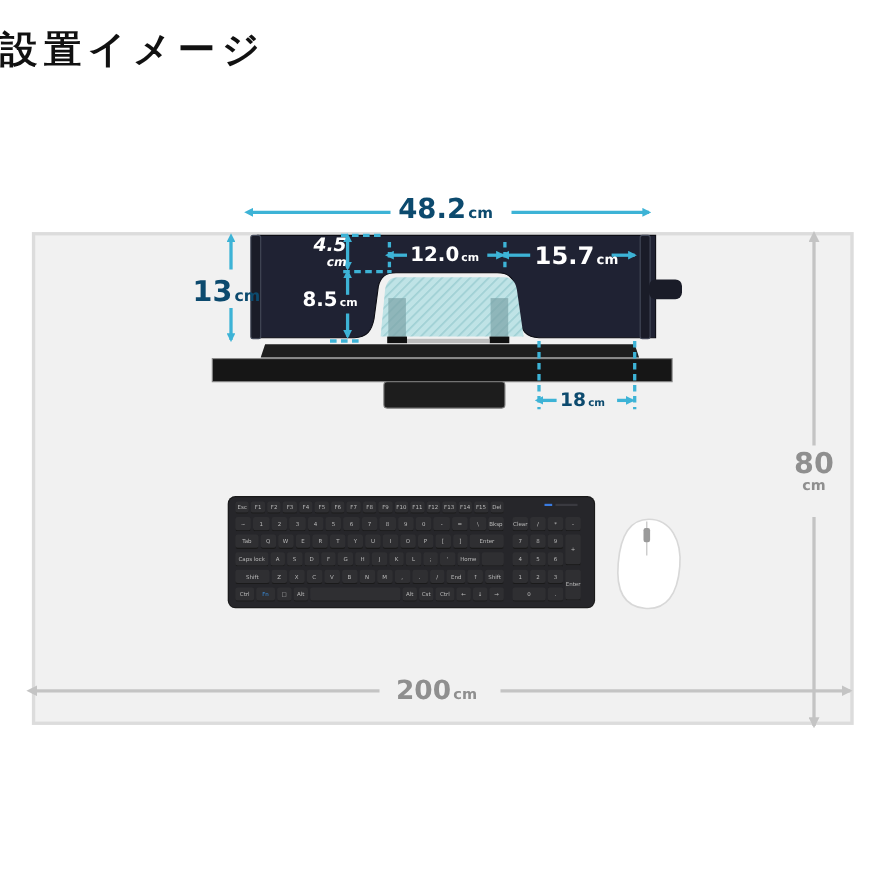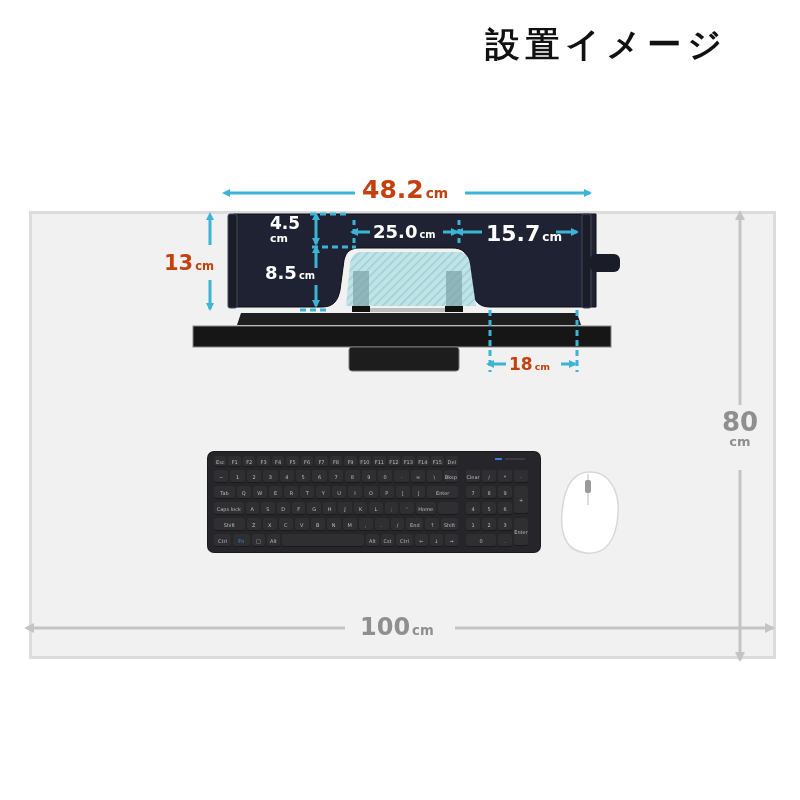--- a/index.html
+++ b/index.html
@@ -1,22 +1,22 @@
 <!DOCTYPE html>
 <html><head>
 <meta charset="utf-8">
 <style>
   html, body { margin:0; padding:0; background:#ffffff; }
   body { width:800px; height:800px; position:relative; overflow:hidden; font-family:"DejaVu Sans", "Liberation Sans", sans-serif; }
-  .title { position:absolute; left:0; top:22px; width:728px; text-align:right; font-size:34px; font-weight:bold; color:#111; letter-spacing:6px; }
+  .title { position:absolute; left:0; top:22px; width:728px; text-align:left; font-size:34px; font-weight:bold; color:#111; letter-spacing:6px; }
   .desk { position:absolute; left:29px; top:211px; width:747px; height:448px; background:#f1f1f1; border:3px solid #dcdcdc; box-sizing:border-box; }
   svg.main { position:absolute; left:0; top:0; }
   .lbl { position:absolute; font-family:"DejaVu Sans", sans-serif; font-weight:bold; white-space:nowrap; }
   .lbl .u { font-size:0.55em; margin-left:2px; }
-  .dark { color:#c2410c; }
+  .dark { color:#0c4a6e; }
   .light { color:#ffffff; }
   .grey { color:#8f8f8f; }
   .key { position:absolute; background:#2f2f32; border-radius:2px; color:#bbb; font-size:5px; display:flex; align-items:center; justify-content:center; box-shadow: inset 0 -1px 0 #1a1a1a; }
 </style>
 </head>
 <body>
 
 <div class="title">設置イメージ</div>
 
 <div class="desk"></div>
@@ -215,38 +215,38 @@
       <div class="key" style="left: 290px; top: 66px; width: 14px; height: 13px;">3</div>
       <div class="key" style="left: 306px; top: 66px; width: 14px; height: 28px;">Enter</div>
       <div class="key" style="left: 258px; top: 82px; width: 30px; height: 13px;">0</div>
       <div class="key" style="left: 290px; top: 82px; width: 14px; height: 13px;">.</div>
     </div>
 </div>
 
 <div class="lbl dark" style="left:362px;top:175px;font-size:25px;">
   <span>48.2</span><span class="u">cm</span>
 </div>
-<div class="lbl dark" style="left:164px;top:251px;font-size:21px;">
+<div class="lbl dark" style="left:175px;top:251px;font-size:26px;">
   <span>13</span><span class="u">cm</span>
 </div>
-<div class="lbl light" style="left:270px;top:216px;font-size:17px;line-height:15px;text-align:left;">
+<div class="lbl light" style="left:285px;top:216px;font-size:17px;line-height:15px;text-align:right;font-style:italic;">
   <div>4.5</div>
   <div style="font-size:11px;">cm</div>
 </div>
-<div class="lbl light" style="left:265px;top:262px;font-size:18px;">
+<div class="lbl light" style="left:275px;top:262px;font-size:18px;">
   <span>8.5</span><span class="u">cm</span>
 </div>
 <div class="lbl light" style="left:373px;top:221px;font-size:18px;">
-  <span>25.0</span><span class="u">cm</span>
+  <span>12.0</span><span class="u">cm</span>
 </div>
 <div class="lbl light" style="left:486px;top:221px;font-size:22px;">
   <span>15.7</span><span class="u">cm</span>
 </div>
 <div class="lbl dark" style="left:509px;top:354px;font-size:17px;">
   <span>18</span><span class="u">cm</span>
 </div>
 <div class="lbl grey" style="left:721px;top:410px;font-size:26px;line-height:24px;text-align:center;width:38px;">
   <div>80</div>
   <div style="font-size:13px;line-height:16px;">cm</div>
 </div>
 <div class="lbl grey" style="left:360px;top:613px;font-size:24px;">
-  <span>100</span><span class="u">cm</span>
+  <span>200</span><span class="u">cm</span>
 </div>
 
 </body></html>

